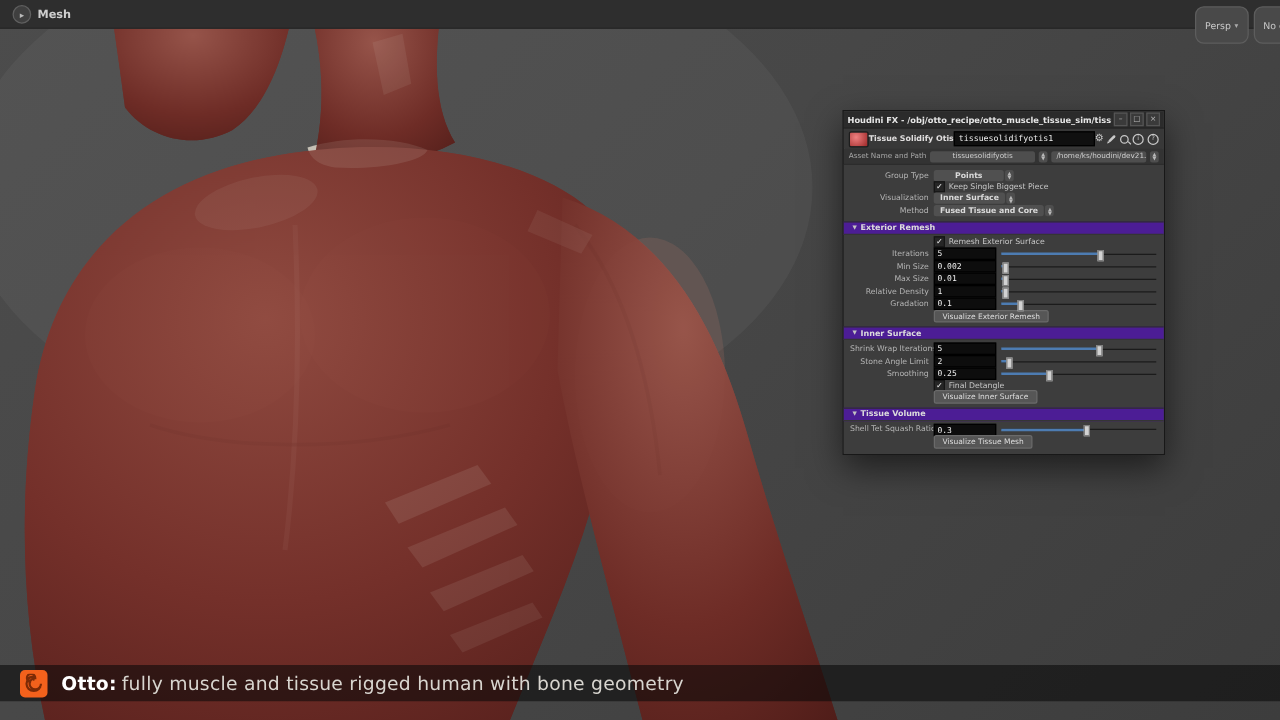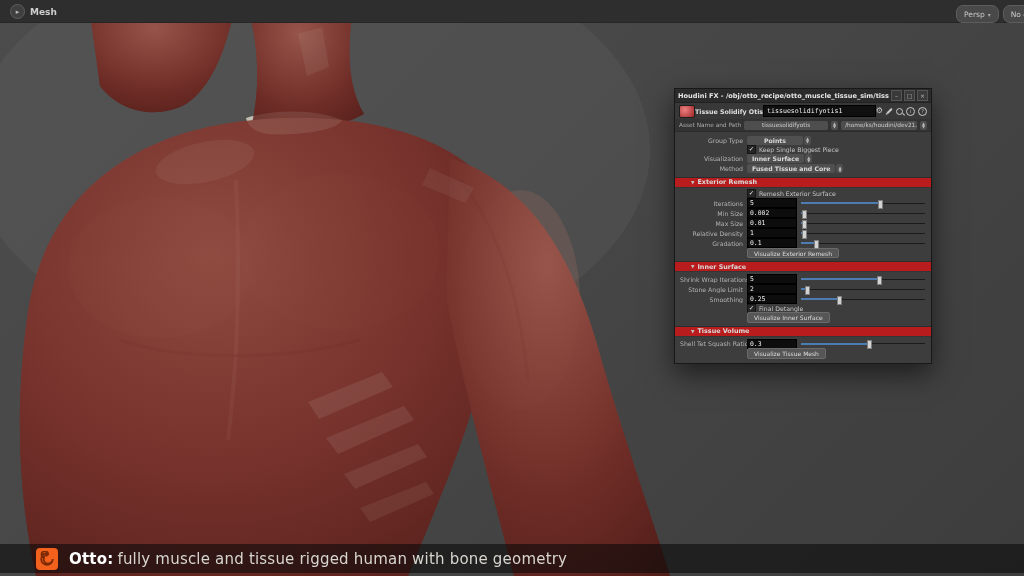--- a/index.html
+++ b/index.html
@@ -5,28 +5,28 @@
   html,body{margin:0;padding:0;background:#222;}
   #stage{position:relative;width:1024px;height:576px;overflow:hidden;
          background:linear-gradient(135deg,#4c4c4c 0%,#474747 45%,#3d3d3d 100%);
          font-family:"DejaVu Sans","Liberation Sans",sans-serif;}
 
   
   .topbar{position:absolute;top:0;left:0;right:0;height:22px;background:#2e2e2e;border-bottom:1px solid #262626;z-index:5;}
   .view-btn{position:absolute;left:10px;top:4px;display:flex;gap:5px;align-items:center;color:#cfcfcf;font-size:9px;font-weight:bold;cursor:default;}
   .view-icon{width:13px;height:13px;border-radius:50%;background:#3f3f3f;border:1px solid #5f5f5f;color:#b9b9b9;font-size:7px;display:flex;align-items:center;justify-content:center;}
   .cam-pills{position:absolute;right:-16px;top:5px;display:flex;gap:4px;z-index:6;}
-  .pill{height:12px;padding:2px 7px;border-radius:7px;background:#494949;border:1px solid #5d5d5d;color:#c9c9c9;font-size:7.5px;display:flex;align-items:center;gap:3px;white-space:nowrap;}
+  .pill{height:12px;padding:8px 7px;border-radius:7px;background:#494949;border:1px solid #5d5d5d;color:#c9c9c9;font-size:7.5px;display:flex;align-items:center;gap:3px;white-space:nowrap;}
   .pill .caret{font-size:6px;color:#aaa;}
 
   
   .figure{position:absolute;left:0;top:0;z-index:1;}
 
   
-  .caption-bar{position:absolute;left:0;right:0;bottom:3px;height:29px;background:rgba(8,8,8,0.58);display:flex;align-items:center;padding-left:36px;gap:11px;z-index:8;}
+  .caption-bar{position:absolute;left:0;right:0;bottom:15px;height:29px;background:rgba(8,8,8,0.58);display:flex;align-items:center;padding-left:16px;gap:11px;z-index:8;}
   .logo{width:22px;height:22px;border-radius:4px;background:#f3611c;display:flex;align-items:center;justify-content:center;flex:0 0 auto;}
   .caption-text{font-size:15px;color:#d8d5cf;letter-spacing:.2px;}
   .caption-text b{color:#ffffff;margin-right:4px;}
 
   
   .panel{position:absolute;left:674px;top:88px;width:256px;background:#3d3d3d;border:1px solid #181818;box-shadow:0 10px 26px rgba(0,0,0,.55),0 0 0 1px #555 inset;z-index:7;color:#c7c7c7;}
   .titlebar{height:13px;background:#2b2b2b;display:flex;align-items:center;padding:0 3px;gap:2px;border-bottom:1px solid #222;}
   .title{flex:1;font-size:6.6px;font-weight:bold;color:#e6e6e6;white-space:nowrap;overflow:hidden;}
   .winbtn{width:9px;height:9px;background:#3a3a3a;border:1px solid #555;color:#bbb;font-size:6px;line-height:6px;display:flex;align-items:center;justify-content:center;flex:0 0 auto;}
 
@@ -58,21 +58,21 @@
   .slider{flex:1;height:9px;position:relative;margin-left:4px;}
   .slider .track{position:absolute;left:0;right:1px;top:4px;height:1.4px;background:#1b1b1b;}
   .slider .fill{position:absolute;left:0;top:3.8px;height:2px;background:#4d7cb2;}
   .slider .handle{position:absolute;top:1px;width:3px;height:7px;background:#d2d2d2;border:1px solid #7e7e7e;}
   .dd{height:9px;background:#505050;border-radius:2px;padding:0 5px;display:flex;align-items:center;font-size:6.2px;color:#dadada;font-weight:bold;white-space:nowrap;min-width:46px;justify-content:center;}
   .gfield{flex:1;height:9px;background:#0d0d0d;border:1px solid #000;color:#fff;font-weight:bold;font-size:6.4px;display:flex;align-items:center;padding:0 3px;}
   .gcaret{font-size:5px;color:#bbb;margin:0 2px;}
   .pick{width:0;height:0;border-top:5px solid transparent;border-bottom:2px solid transparent;border-left:7px solid #e0e0e0;transform:rotate(12deg);margin-left:1px;}
   .cbx{width:7px;height:7px;background:#262626;border:1px solid #151515;color:#eee;font-size:6.5px;line-height:6.5px;text-align:center;flex:0 0 auto;}
   .cbtext{font-size:6.2px;color:#c6c6c6;margin-left:3px;white-space:nowrap;}
-  .section{height:9px;display:flex;align-items:center;background:#b91c1c;border-top:1px solid #2d2d2d;border-bottom:1px solid #353535;margin:3px -5px 2px;padding:0 16px;font-weight:bold;color:#dcdcdc;font-size:6.4px;gap:3px;}
+  .section{height:9px;display:flex;align-items:center;background:#4c1d95;border-top:1px solid #2d2d2d;border-bottom:1px solid #353535;margin:3px -5px 2px;padding:0 7px;font-weight:bold;color:#dcdcdc;font-size:6.4px;gap:3px;}
   .section .tri{font-size:4.5px;color:#c2c2c2;}
   .pbutton{height:8.5px;background:#565656;border:1px solid #6a6a6a;border-radius:2px;color:#ddd;font-size:6px;padding:0 6px;margin-left:67px;display:inline-flex;align-items:center;white-space:nowrap;}
 </style>
 </head>
 <body>
 
 <div id="stage">
 
   <svg class="figure" width="700" height="576" viewBox="0 0 700 576">
     <defs>

